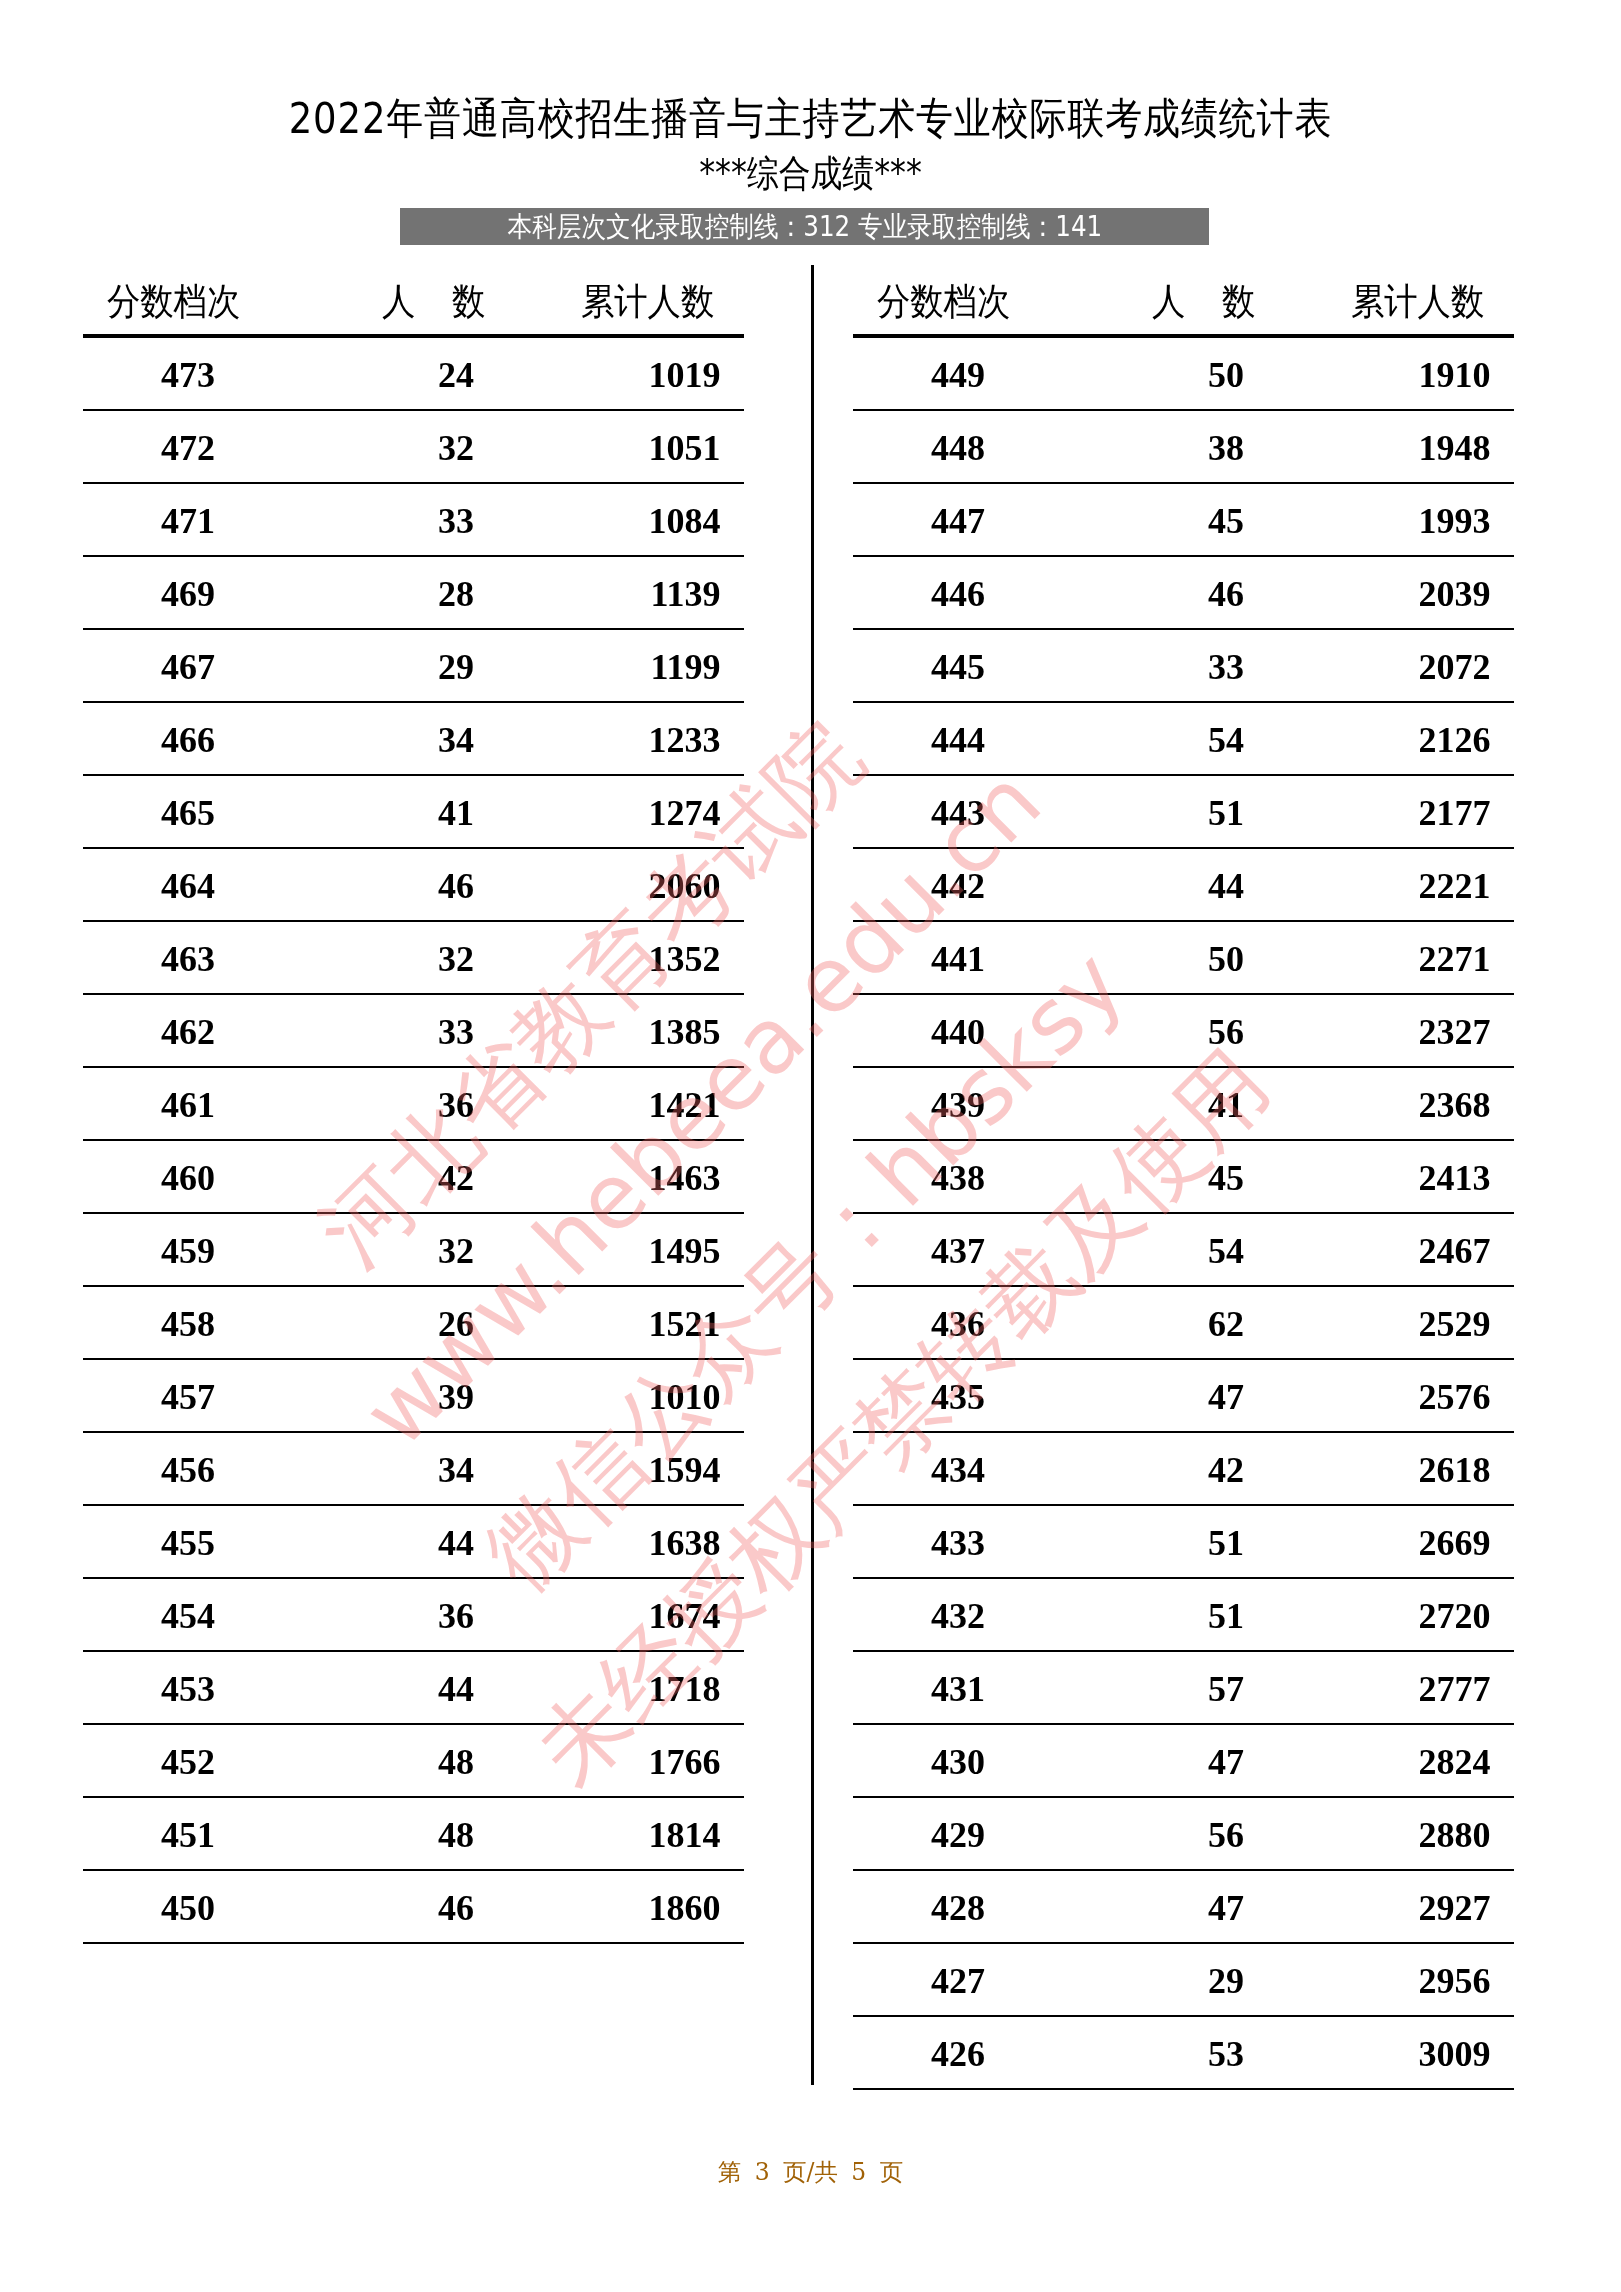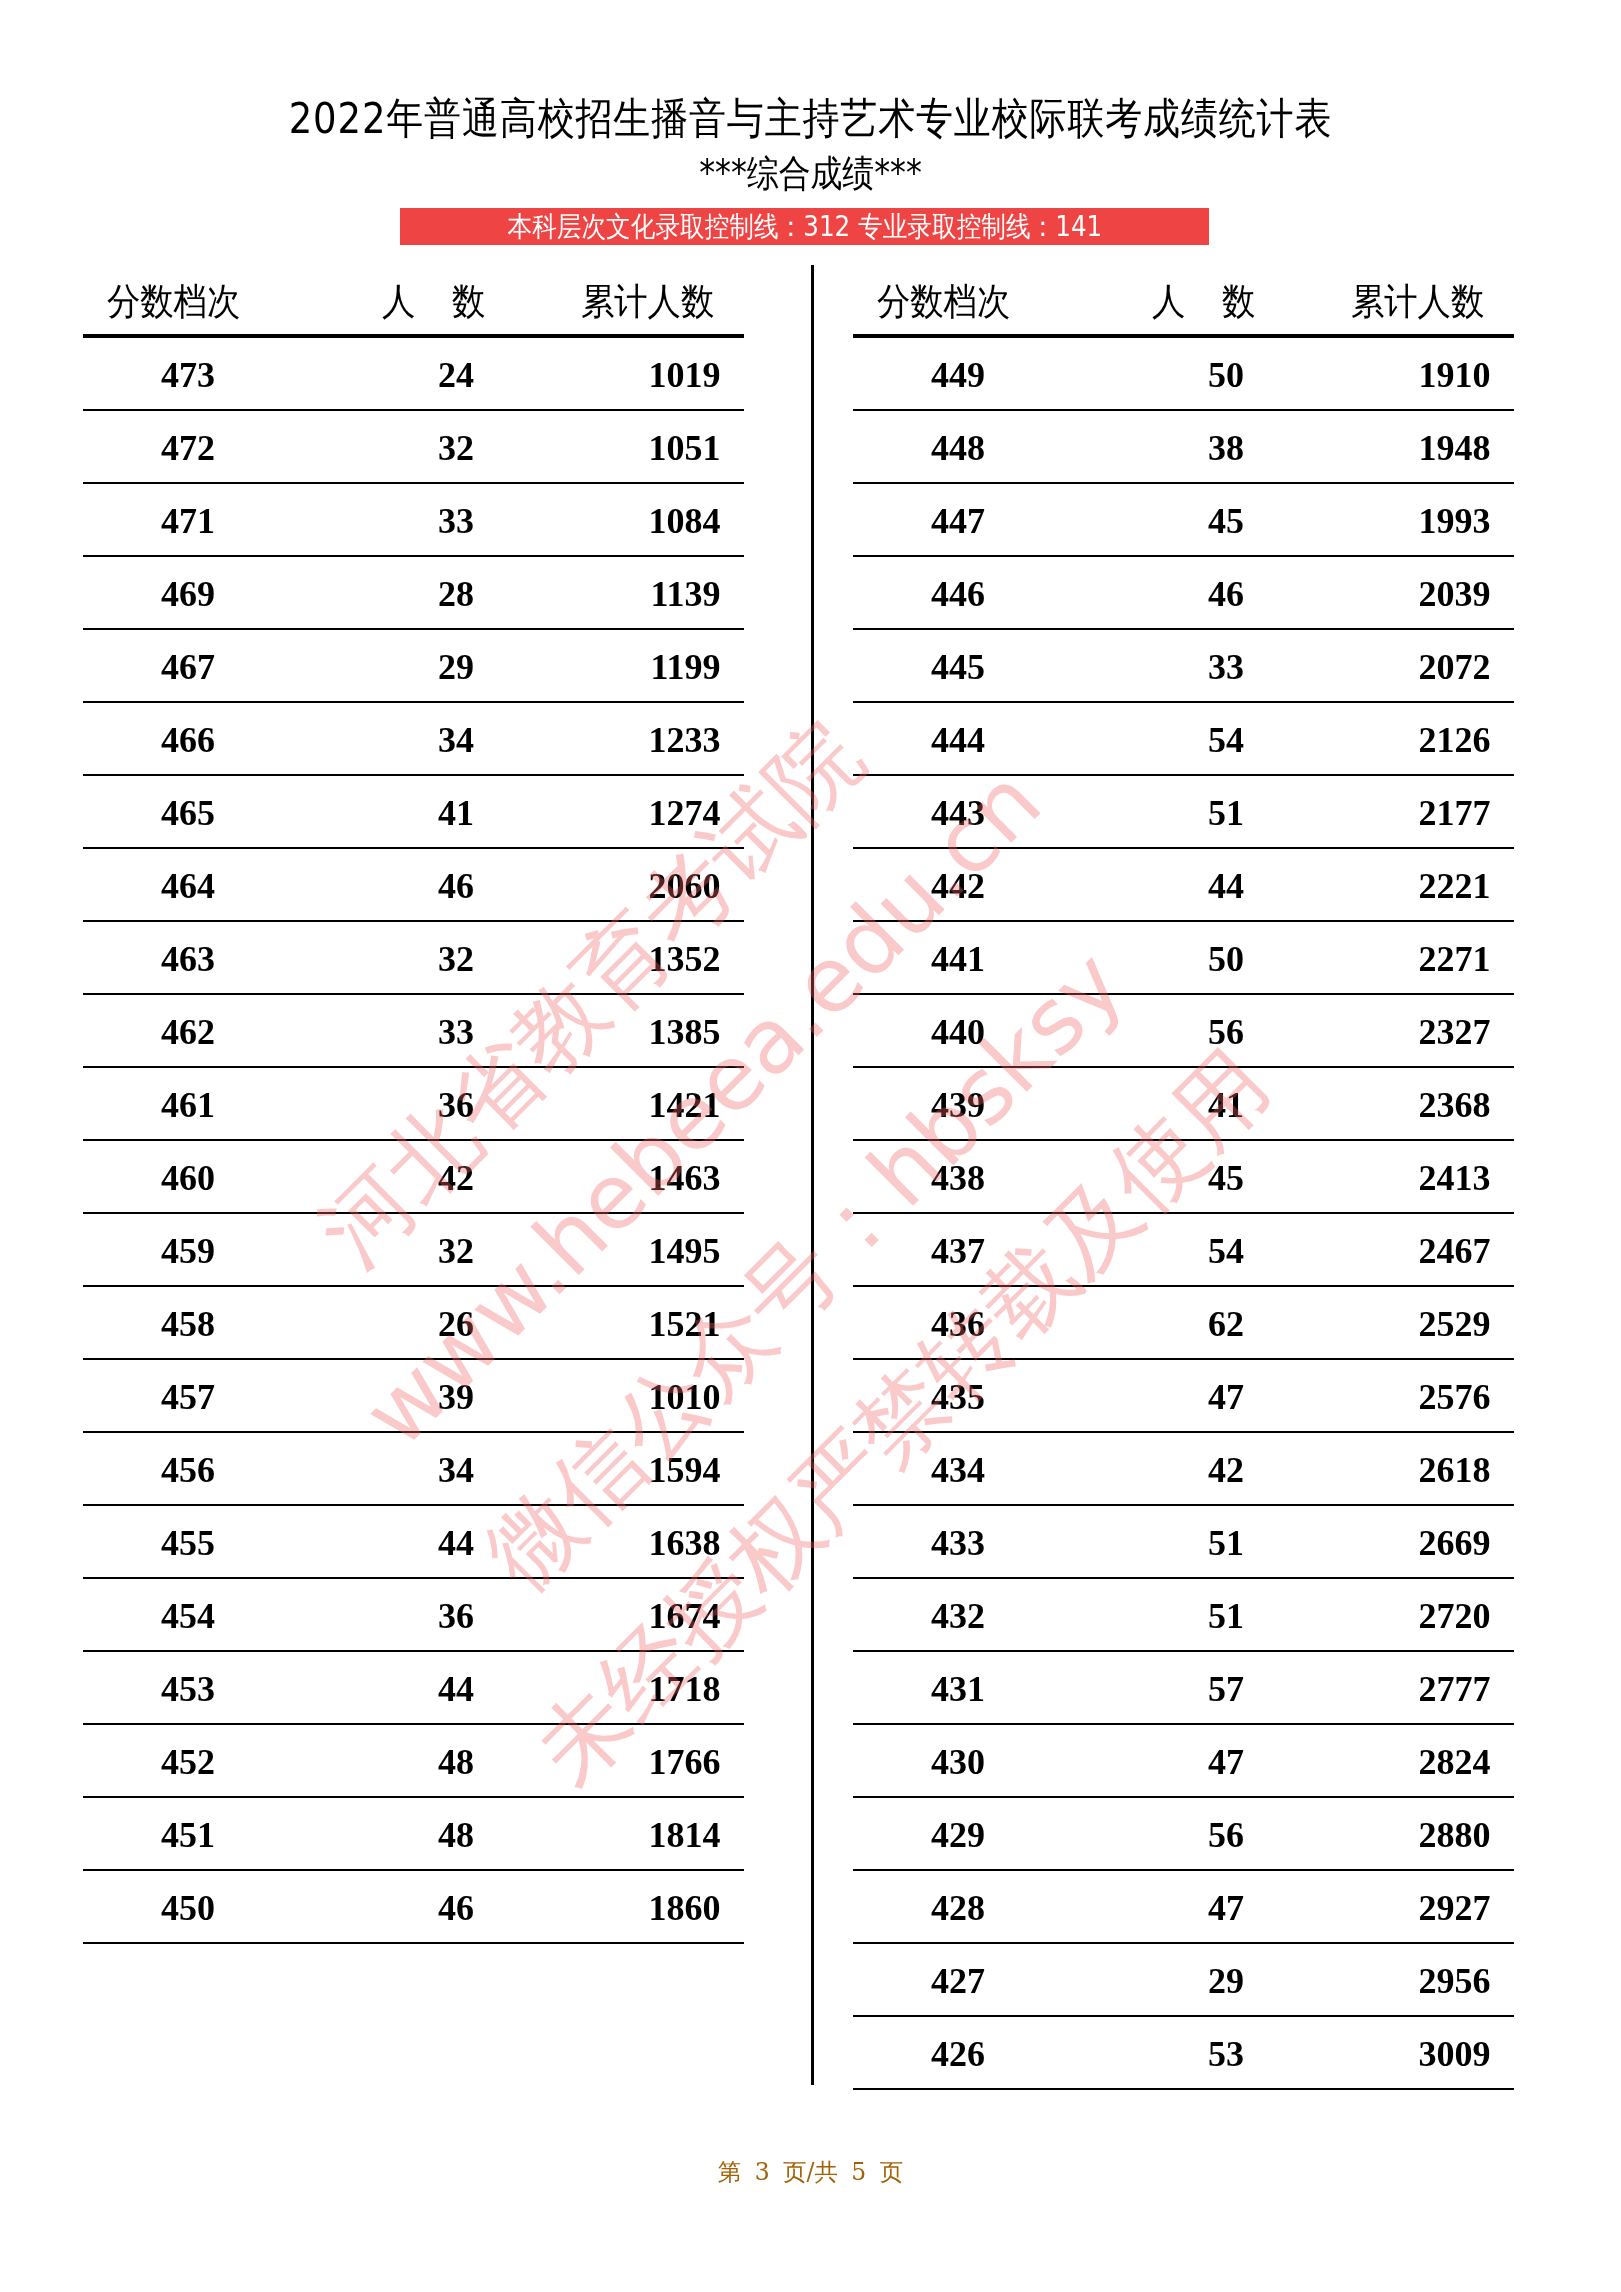--- a/index.html
+++ b/index.html
@@ -1,19 +1,19 @@
 <!DOCTYPE html>
 <html><head>
 <meta charset="utf-8">
 <style>
   html, body { margin:0; padding:0; background:#fff; }
   body { width:1621px; height:2293px; position:relative; overflow:hidden; font-family:"Liberation Serif","DejaVu Serif",serif; color:#000; }
   .title { position:absolute; left:0; width:1621px; top:90px; text-align:center; font-size:43px; font-family:"DejaVu Sans",sans-serif; letter-spacing:1px; transform:scaleX(0.86); transform-origin:center; }
   .subtitle { position:absolute; left:0; width:1621px; top:149px; text-align:center; font-size:37px; font-family:"DejaVu Sans",sans-serif; transform:scaleX(0.86); }
-  .banner { position:absolute; left:400px; top:208px; width:809px; height:37px; background:#ef4444; color:#fff; font-family:"DejaVu Sans",sans-serif; font-size:28px; line-height:37px; text-align:center; white-space:nowrap; }
+  .banner { position:absolute; left:400px; top:208px; width:809px; height:37px; background:#737373; color:#fff; font-family:"DejaVu Sans",sans-serif; font-size:28px; line-height:37px; text-align:center; white-space:nowrap; }
   .banner span { display:inline-block; transform:scaleX(0.88); }
   .table { position:absolute; top:265px; width:661px; }
   .table.left { left:83px; }
   .table.right { left:853px; }
   .hdr { position:relative; height:69px; border-bottom:4.9px solid #000; font-family:"DejaVu Sans",sans-serif; font-size:37px; }
   .hdr span { position:absolute; top:11.8px; display:inline-block; transform:scaleX(0.9); transform-origin:left; }
   .h1 { left:23.5px; } .h2 { left:299px; word-spacing:29px; } .h3 { left:498px; }
   .row { position:relative; height:71px; border-bottom:2.9px solid #000; font-weight:bold; font-size:36px; }
   .row span { position:absolute; top:15.7px; }
   .c1 { left:78px; width:98px; }

